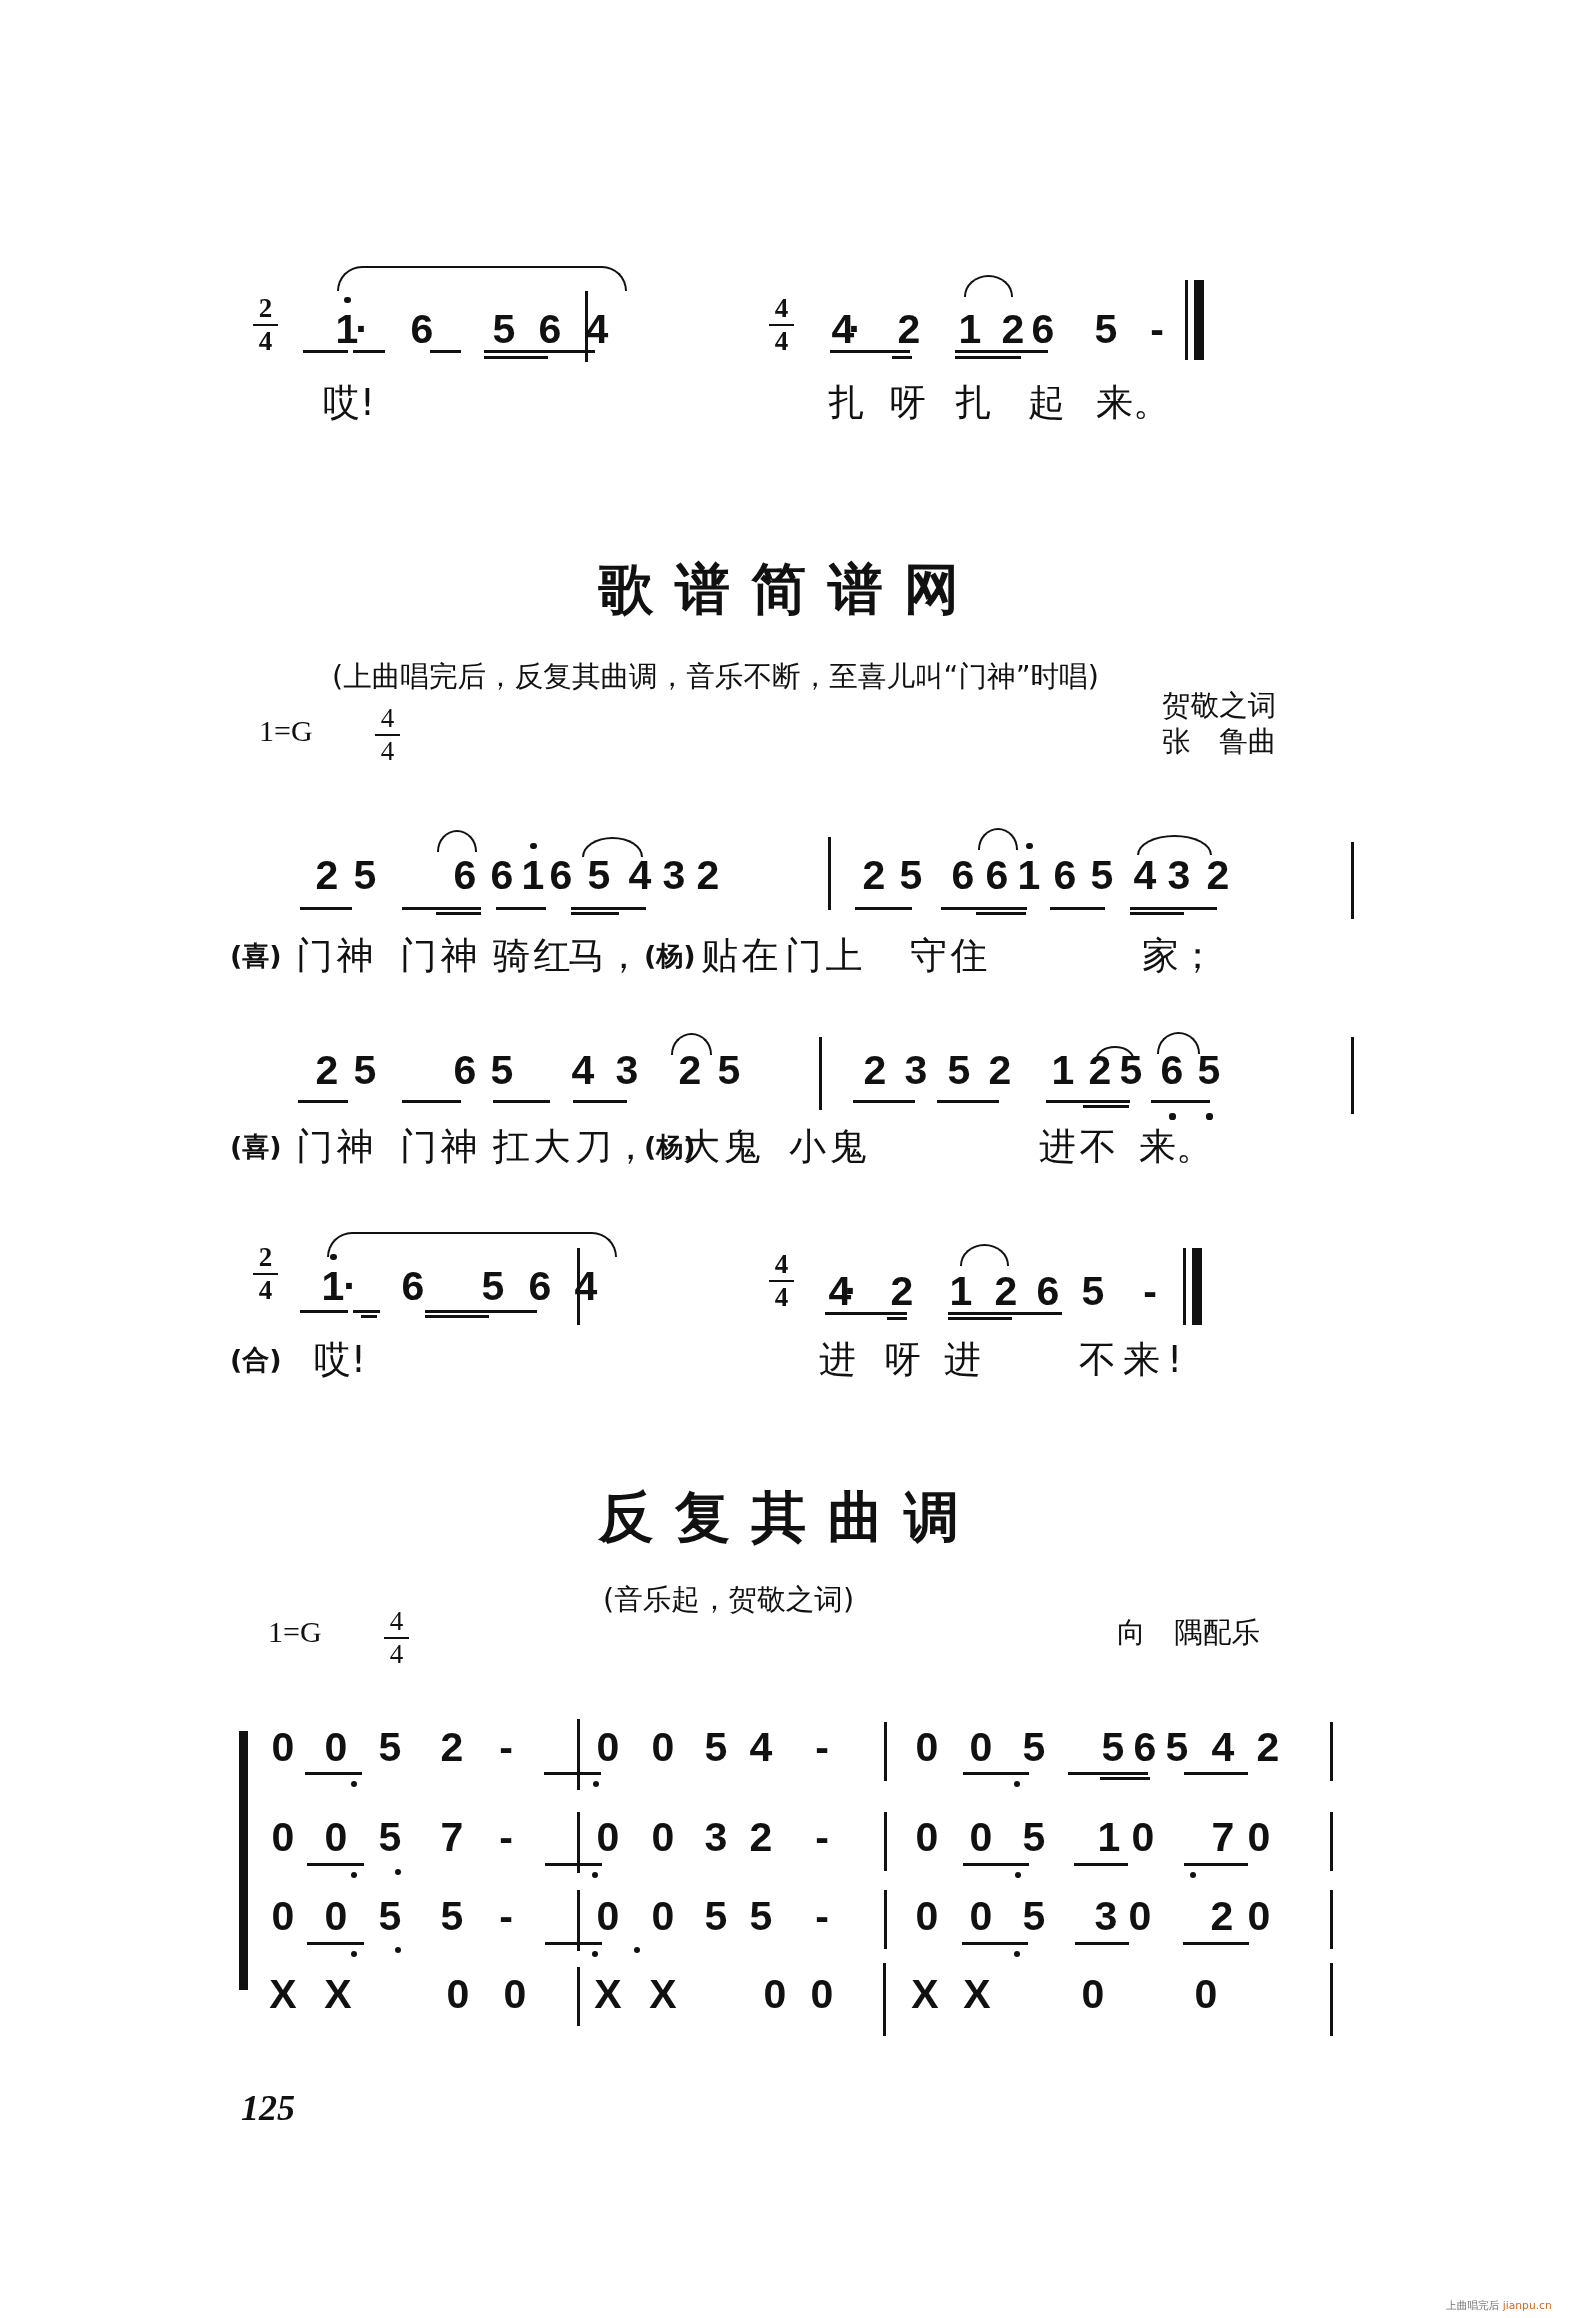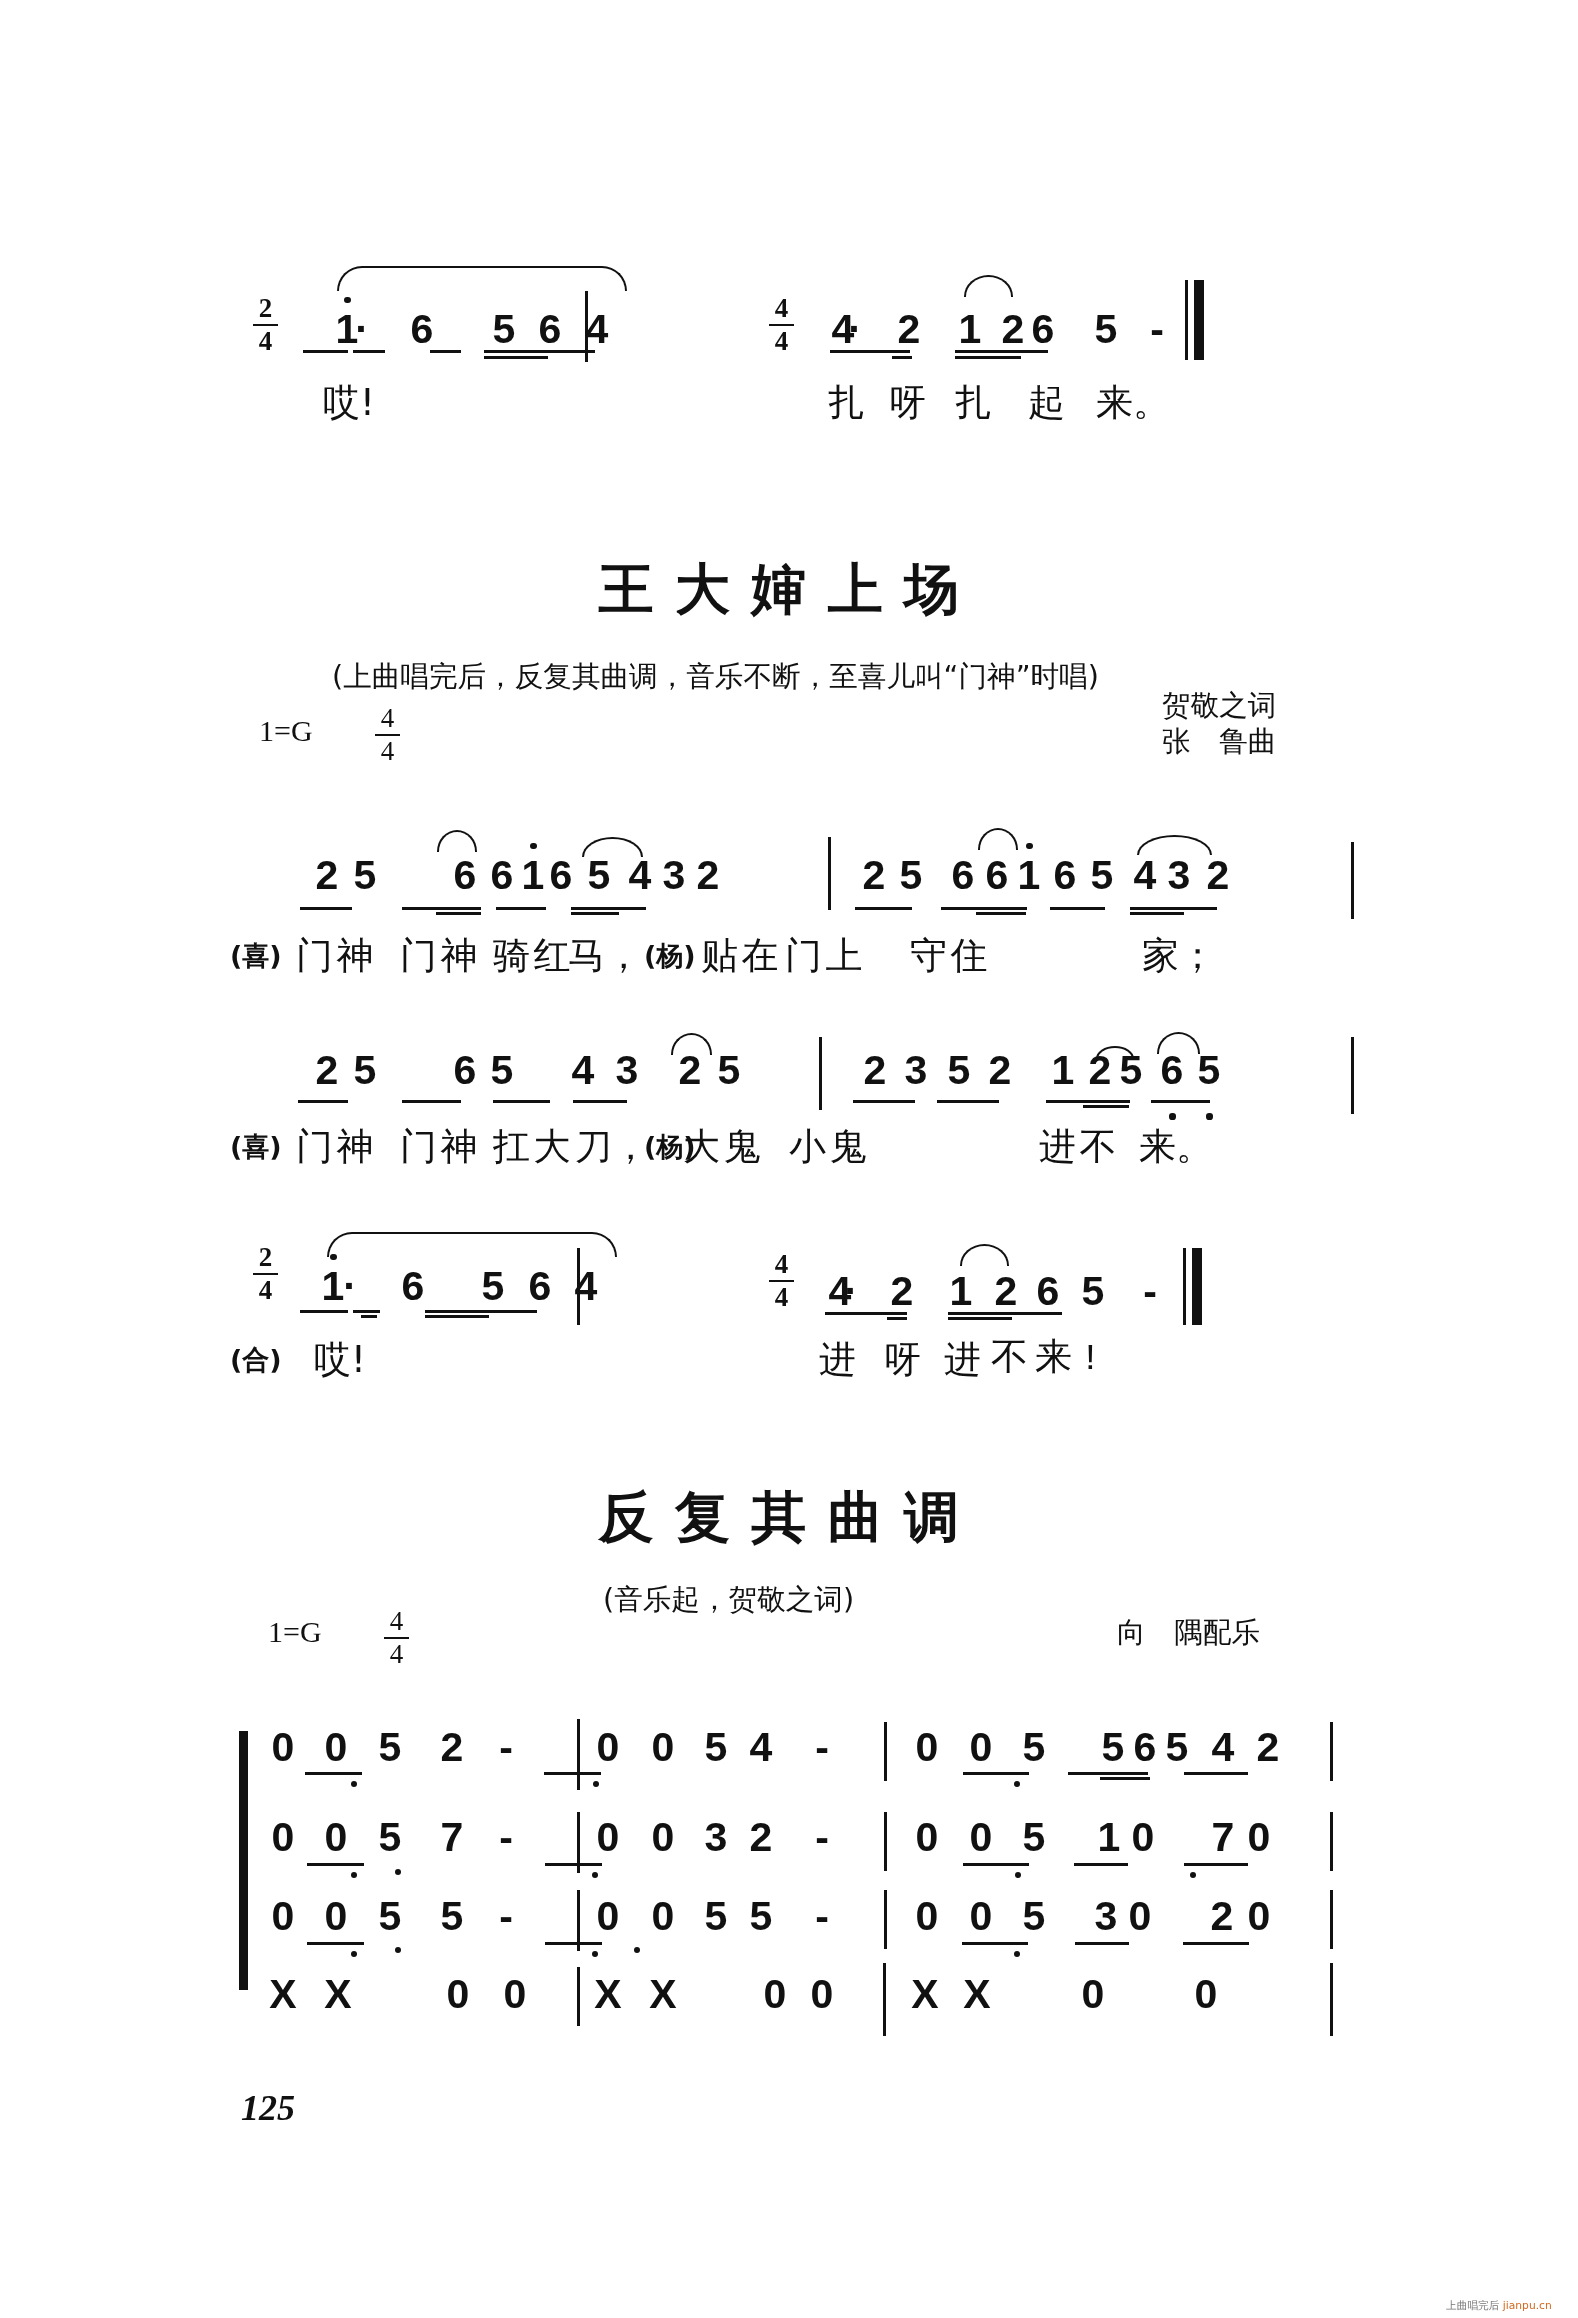--- a/index.html
+++ b/index.html
@@ -78,21 +78,21 @@
   <div class="lyric" style="left:828px;top:382px;">
     <span style="position:absolute;left:0;">扎</span>
     <span style="position:absolute;left:61px;">呀</span>
     <span style="position:absolute;left:127px;">扎</span>
     <span style="position:absolute;left:200px;">起</span>
     <span style="position:absolute;left:268px;">来。</span>
   </div>
 </div>
 
 <div>
-  <div class="title" style="top:553px;">王大婶上场</div>
+  <div class="title" style="top:553px;">歌谱简谱网</div>
   <div class="sub" style="left:332px;top:657px;">(上曲唱完后，反复其曲调，音乐不断，至喜儿叫“门神”时唱)</div>
   <div class="key" style="left:259px;top:714px;"><span>1=G</span></div>
   <div class="tsig" style="left:375px;top:705px;font-weight:normal;">
     <span>4</span><span class="frac"></span><span>4</span>
   </div>
   <div class="credit" style="left:1162px;top:687px;">
     <div>贺敬之词</div>
     <div>张　鲁曲</div>
   </div>
 
@@ -243,21 +243,21 @@
     <div class="ul" style="left:948px;top:1312px;width:114px;"></div>
     <div class="ul" style="left:948px;top:1317px;width:64px;"></div>
     <div class="bar" style="left:1183px;top:1248px;height:77px;"></div>
     <div class="bar thick" style="left:1192px;top:1248px;height:77px;"></div>
     <div class="role" style="left:230px;top:1339px;">(合)</div>
     <div class="lyric" style="left:314px;top:1339px;">哎!</div>
     <div class="lyric" style="left:0;top:1339px;">
       <span style="position:absolute;left:819px;">进</span>
       <span style="position:absolute;left:884px;">呀</span>
       <span style="position:absolute;left:944px;">进</span>
-      <span style="position:absolute;left:991px;letter-spacing:7.1px;font-family:Liberation Mono, monospace;">不来!</span>
+      <span style="position:absolute;left:1079px;letter-spacing:7.1px;">不来!</span>
     </div>
   </div>
 </div>
 
 <div>
   <div class="title" style="top:1481px;">反复其曲调</div>
   <div class="sub" style="left:603px;top:1580px;">(音乐起，贺敬之词)</div>
   <div class="key" style="left:268px;top:1615px;"><span>1=G</span></div>
   <div class="tsig" style="left:384px;top:1608px;font-weight:normal;">
     <span>4</span><span class="frac"></span><span>4</span>

